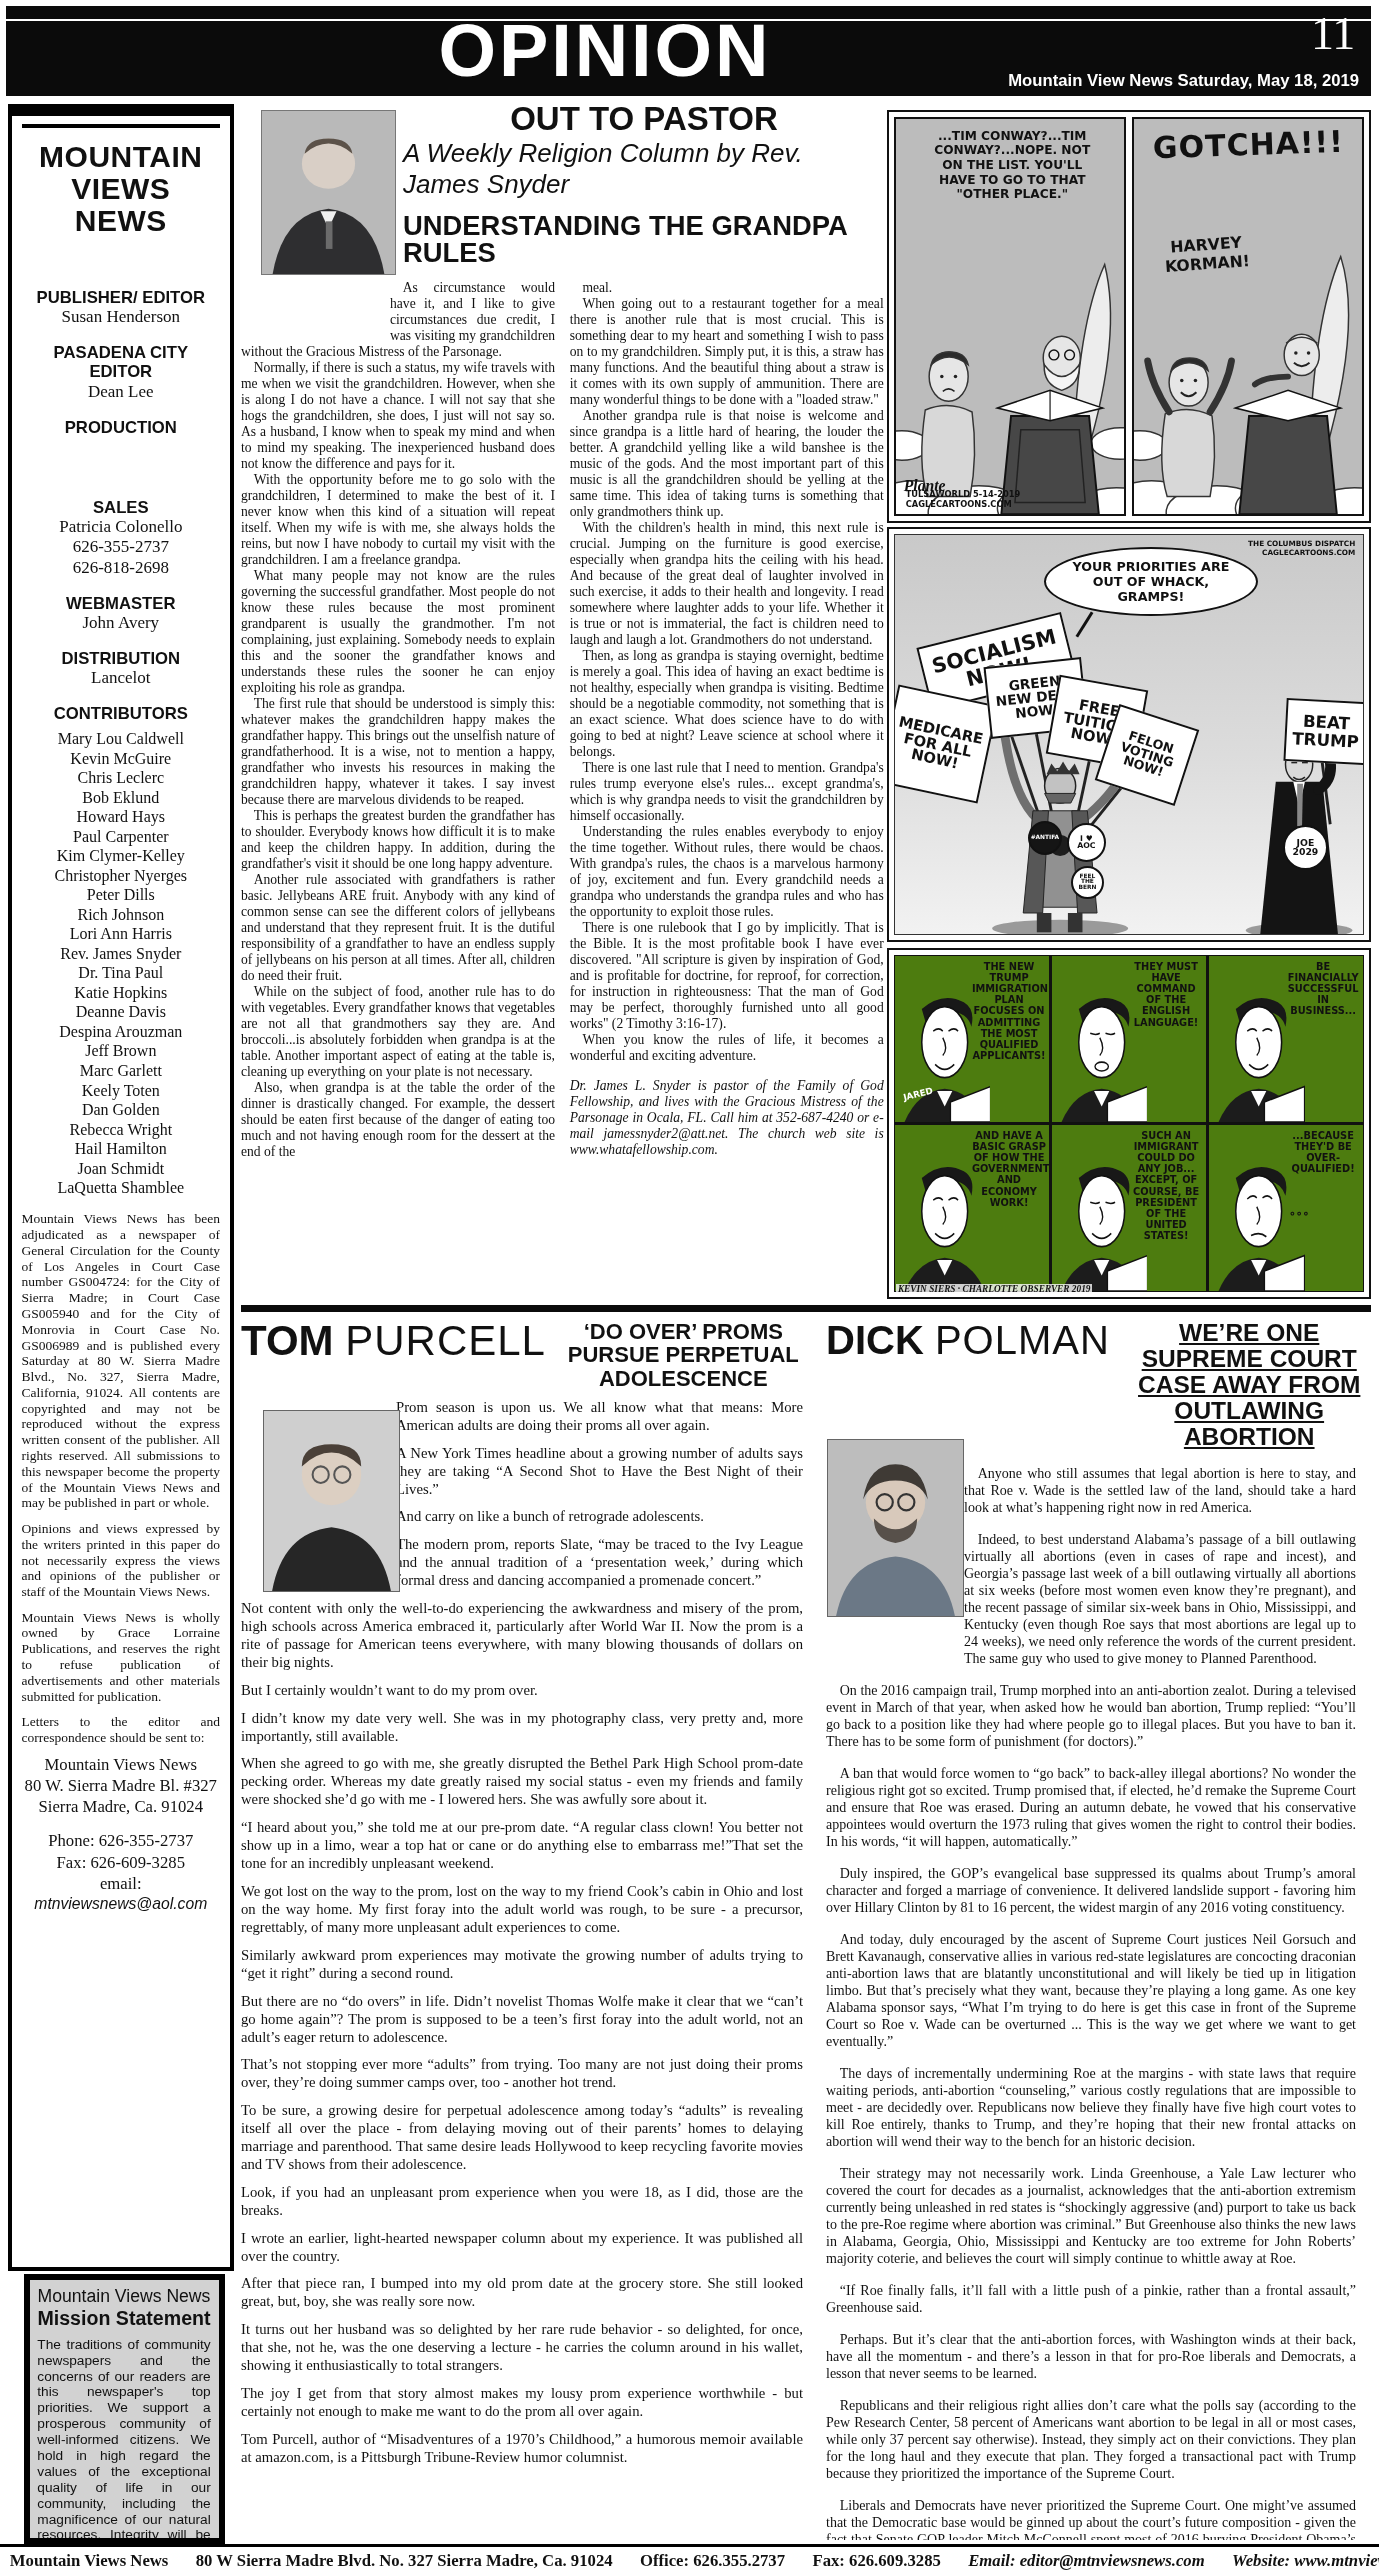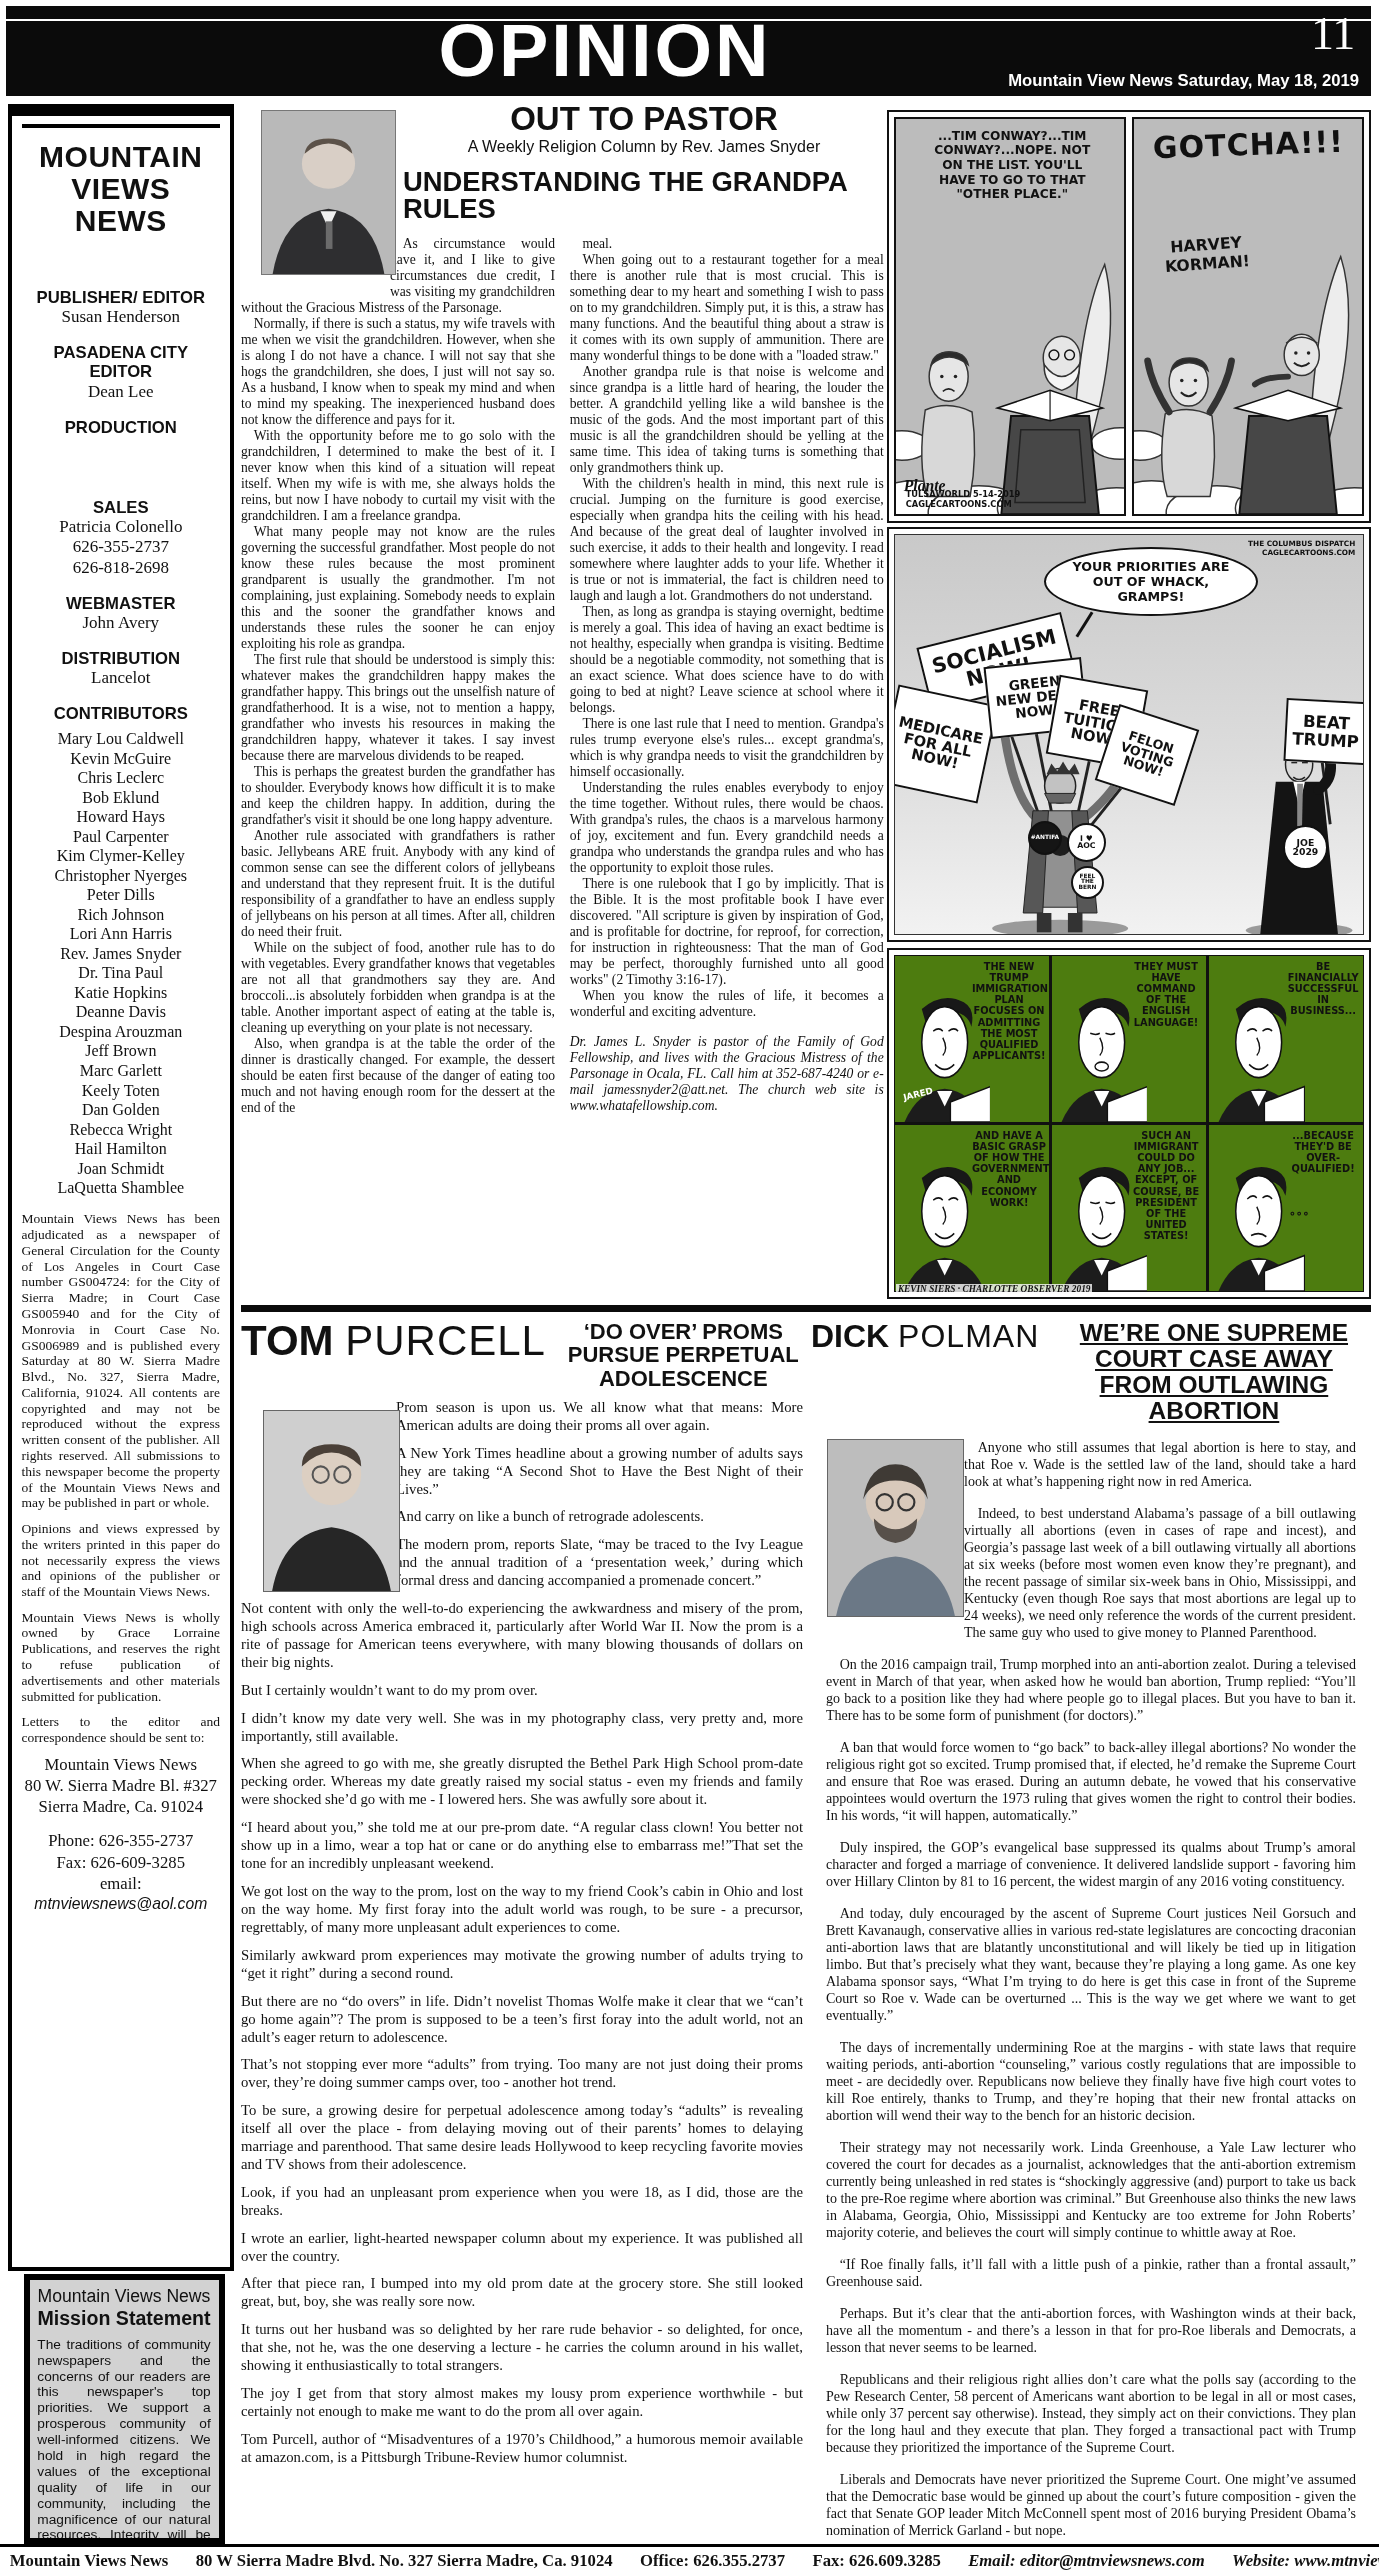--- a/index.html
+++ b/index.html
@@ -43,22 +43,22 @@
   .mission-h1 { font-size:17.6px; text-align:center; }
   .mission-h2 { font-size:19.6px; font-weight:700; text-align:center; margin-bottom:6.9px; }
   .mission-body { font-size:13.7px; line-height:1.16; text-align:justify; }
 
   
   .pastor { position:absolute; left:241px; top:98px; width:644px; height:1201px; overflow:hidden; }
   .pastor-photo { position:absolute; left:19.6px; top:11.8px; width:135px; height:165px;
     border:1px solid #777; background:linear-gradient(#d8d8d8,#8f8f8f); }
   .pastor-kicker { margin:3.9px 0 0 162px; text-align:center; font-family:"Liberation Sans",sans-serif;
     font-weight:700; font-size:33px; line-height:1.0; }
-  .pastor-byline { margin:2.9px 0 0 162px; text-align:center; font-family:"Liberation Sans",sans-serif;
-    font-size:16px; }
+  .pastor-byline { margin:2.9px 0 0 162px; font-family:"Liberation Sans",sans-serif;
+    font-style:italic; font-size:26px; }
   .pastor-headline { margin:11.8px 0 0 162px; text-align:left; font-family:"Liberation Sans",sans-serif;
     font-weight:700; font-size:27.4px; line-height:1.0; }
   .pastor-cols { display:flex; gap:14.7px; margin-top:13.7px; }
   .pastor-col { width:314px; text-align:justify; font-size:13.6px; line-height:16px; }
   .pastor-col p { margin:0; text-indent:12.7px; }
   .photo-spacer { float:left; width:149px; height:63px; }
   .pastor-tagline { font-style:italic; margin-top:13.7px !important; text-indent:0 !important; }
 
   
   .cartoon { position:absolute; background:#fff; border:2px solid #111; padding:4.9px; }
@@ -126,21 +126,21 @@
 
   .opcol { position:absolute; top:1320px; height:1220px; overflow:hidden; }
   .purcell { left:241px; width:562px; }
   .polman  { left:811px; width:560px; }
   .opcol-head { display:flex; gap:17.6px; align-items:flex-start; margin-bottom:7.8px; }
   .opcol-name { font-family:"Liberation Sans",sans-serif; font-size:42px; line-height:1.0; white-space:nowrap; }
   .opcol-name .nm-first { font-weight:700; }
   .opcol-name .nm-last { font-weight:400; letter-spacing:1px; }
   .opcol-headline { flex:1; font-family:"Liberation Sans",sans-serif; font-weight:700;
     font-size:22px; line-height:1.06;text-align:center; }
-  .polman .opcol-name { font-size:32px; }
+  .polman .opcol-name { font-size:40px;margin-left:15px; }
   .polman .opcol-headline { font-size:24.5px;text-decoration:underline; }
   .op-photo { position:absolute; border:1px solid #666; background:linear-gradient(#e2e2e2,#9a9a9a); }
   .pp-photo { left:21.5px; top:90px; width:137px; height:182px; }
   .dp-photo { left:15.7px; top:119px; width:137px; height:178px; }
   .op-body { text-align:justify; }
   .purcell .op-body { font-size:14.7px; line-height:18px; }
   .purcell .op-body p { margin:0 0 9.8px; }
   .purcell .photo-spacer { width:155px; height:192px; }
   .polman .op-body { font-size:14px; line-height:17px; }
   .polman .op-body p { margin:15px; text-indent:13.7px; }

